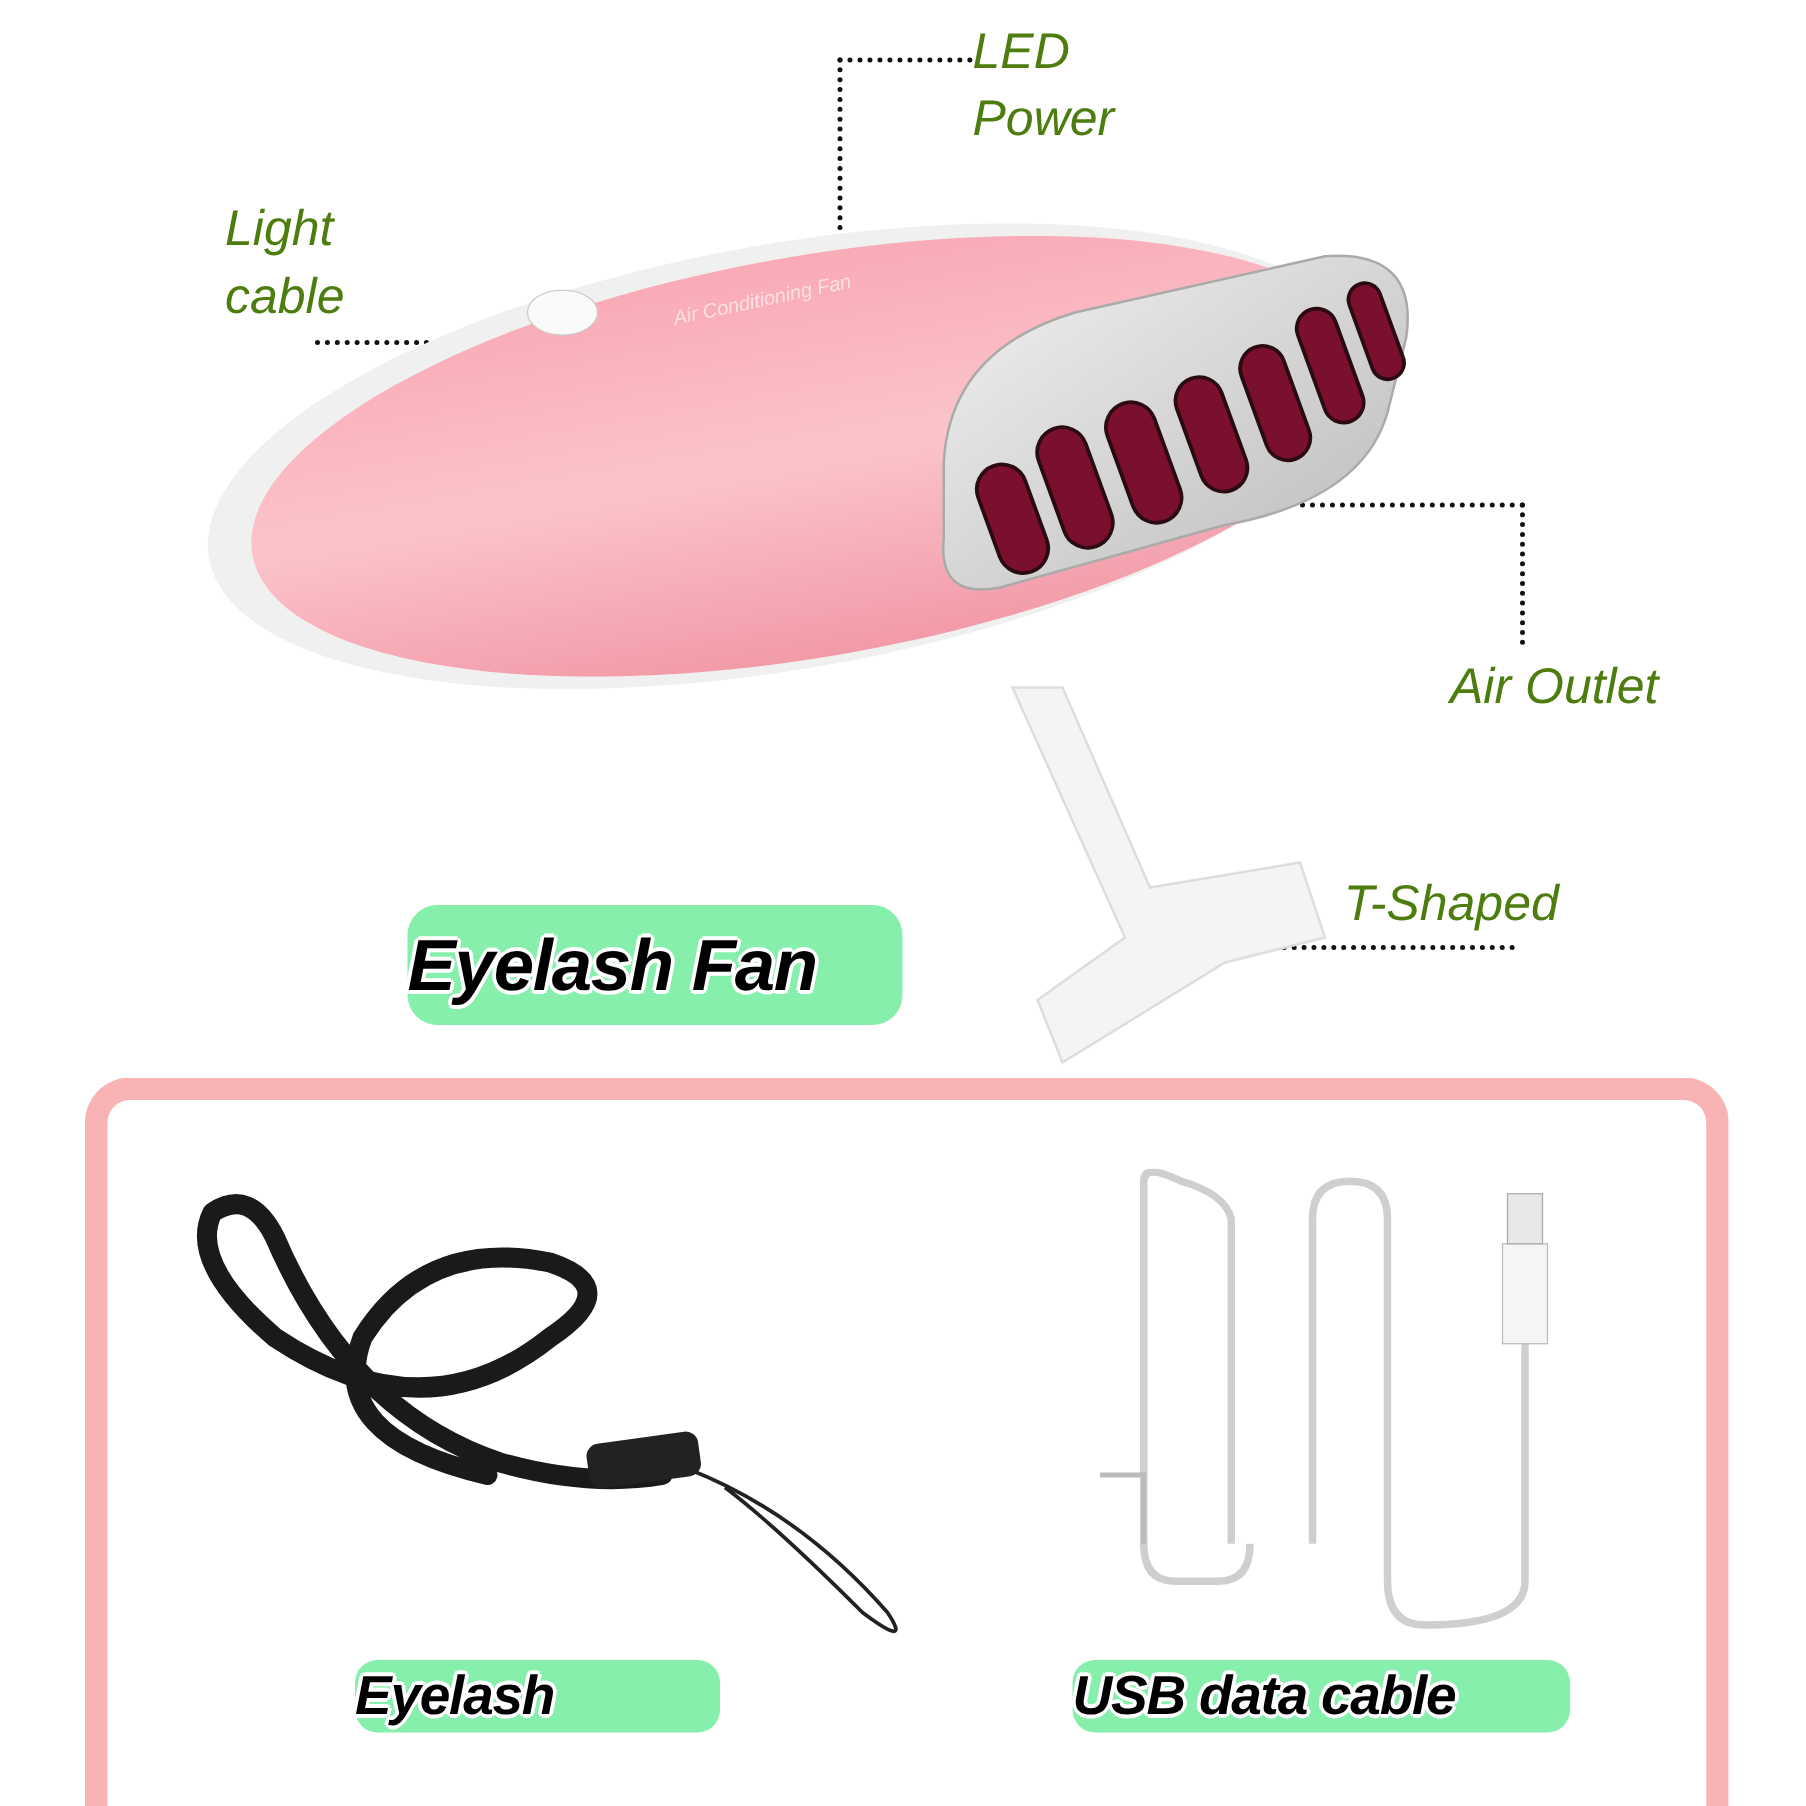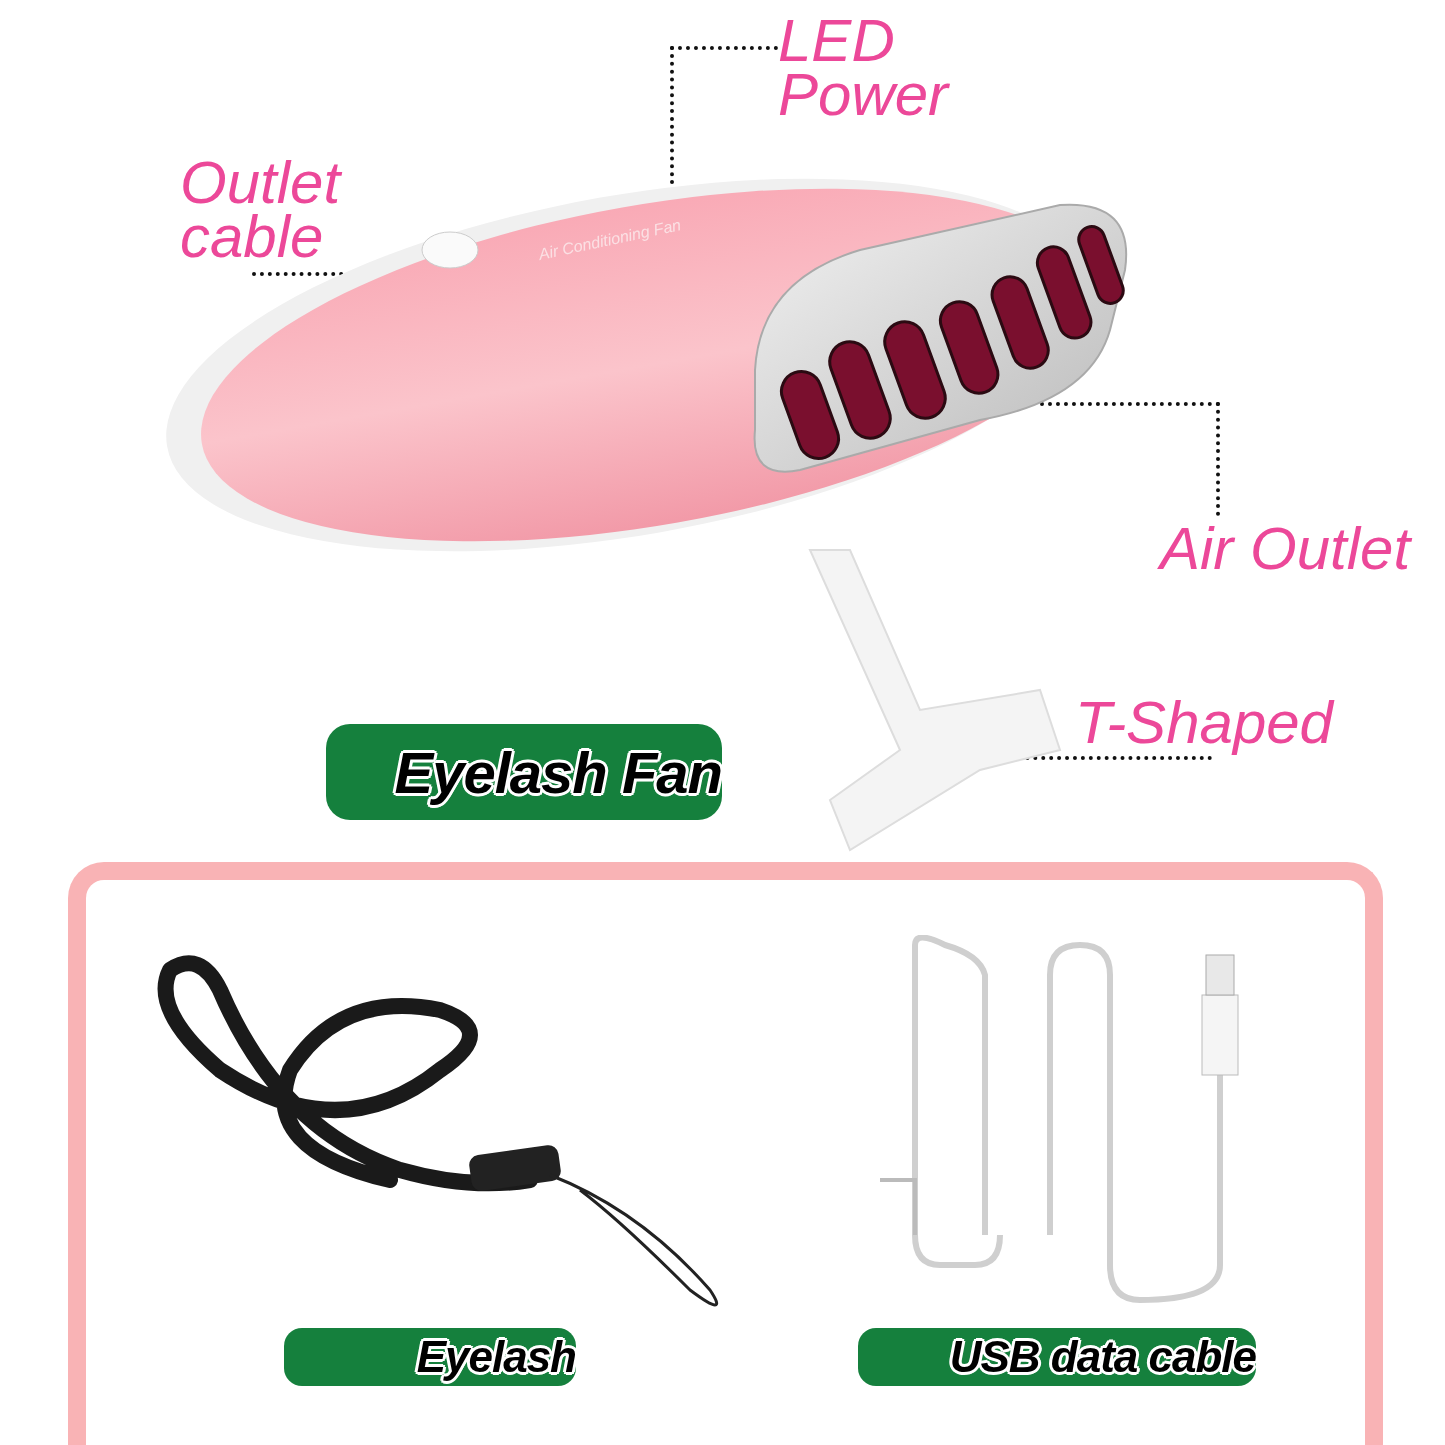--- a/index.html
+++ b/index.html
@@ -1,35 +1,35 @@
 <!DOCTYPE html>
 <html><head>
 <meta charset="utf-8">
 <style>
   html,body{margin:0;padding:0;background:#fff;}
   body{width:1445px;height:1445px;position:relative;overflow:hidden;font-family:"Liberation Sans",sans-serif;}
   .abs{position:absolute;}
-  .callout{font-style:italic;color:#ec4899;font-size:60px;line-height:54px;font-family:"Liberation Sans",sans-serif;}
+  .callout{font-style:italic;color:#4d7c0f;font-size:40px;line-height:54px;font-family:"Liberation Sans",sans-serif;}
   .dots{position:absolute;border-color:#111;border-style:dotted;border-width:0;}
-  .pill{position:absolute;background:#15803d;border-radius:24px;display:flex;align-items:center;justify-content:flex-end;}
+  .pill{position:absolute;background:#86efac;border-radius:24px;display:flex;align-items:center;justify-content:flex-start;}
   .pill span{font-style:italic;font-weight:bold;color:#000;letter-spacing:-1px;
     text-shadow:-3px 0 #fff,3px 0 #fff,0 -3px #fff,0 3px #fff,-2px -2px #fff,2px 2px #fff,-2px 2px #fff,2px -2px #fff;}
   .frame{position:absolute;left:68px;top:862px;width:1315px;height:620px;border:18px solid #f9b3b5;border-bottom:none;border-radius:36px 36px 0 0;box-sizing:border-box;}
 </style>
 </head>
 <body>
 
 <div class="abs callout" style="left:778px;top:14px;">
   <div>LED</div>
   <div>Power</div>
 </div>
 <div class="dots" style="left:670px;top:46px;width:104px;height:150px;border-top-width:4px;border-left-width:4px;"></div>
 
 <div class="abs callout" style="left:180px;top:156px;">
-  <div>Outlet</div>
+  <div>Light</div>
   <div>cable</div>
 </div>
 <div class="dots" style="left:252px;top:272px;width:242px;height:0;border-top-width:4px;"></div>
 
 <div class="abs callout" style="left:1160px;top:522px;">Air Outlet</div>
 <div class="dots" style="left:1040px;top:402px;width:176px;height:110px;border-top-width:4px;border-right-width:4px;"></div>
 
 <div class="abs callout" style="left:1075px;top:696px;">T-Shaped</div>
 <div class="dots" style="left:962px;top:756px;width:250px;height:0;border-top-width:4px;"></div>
 

